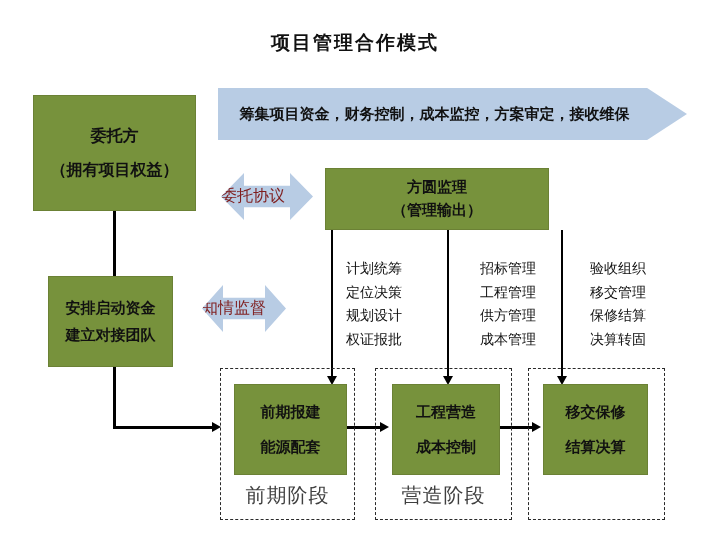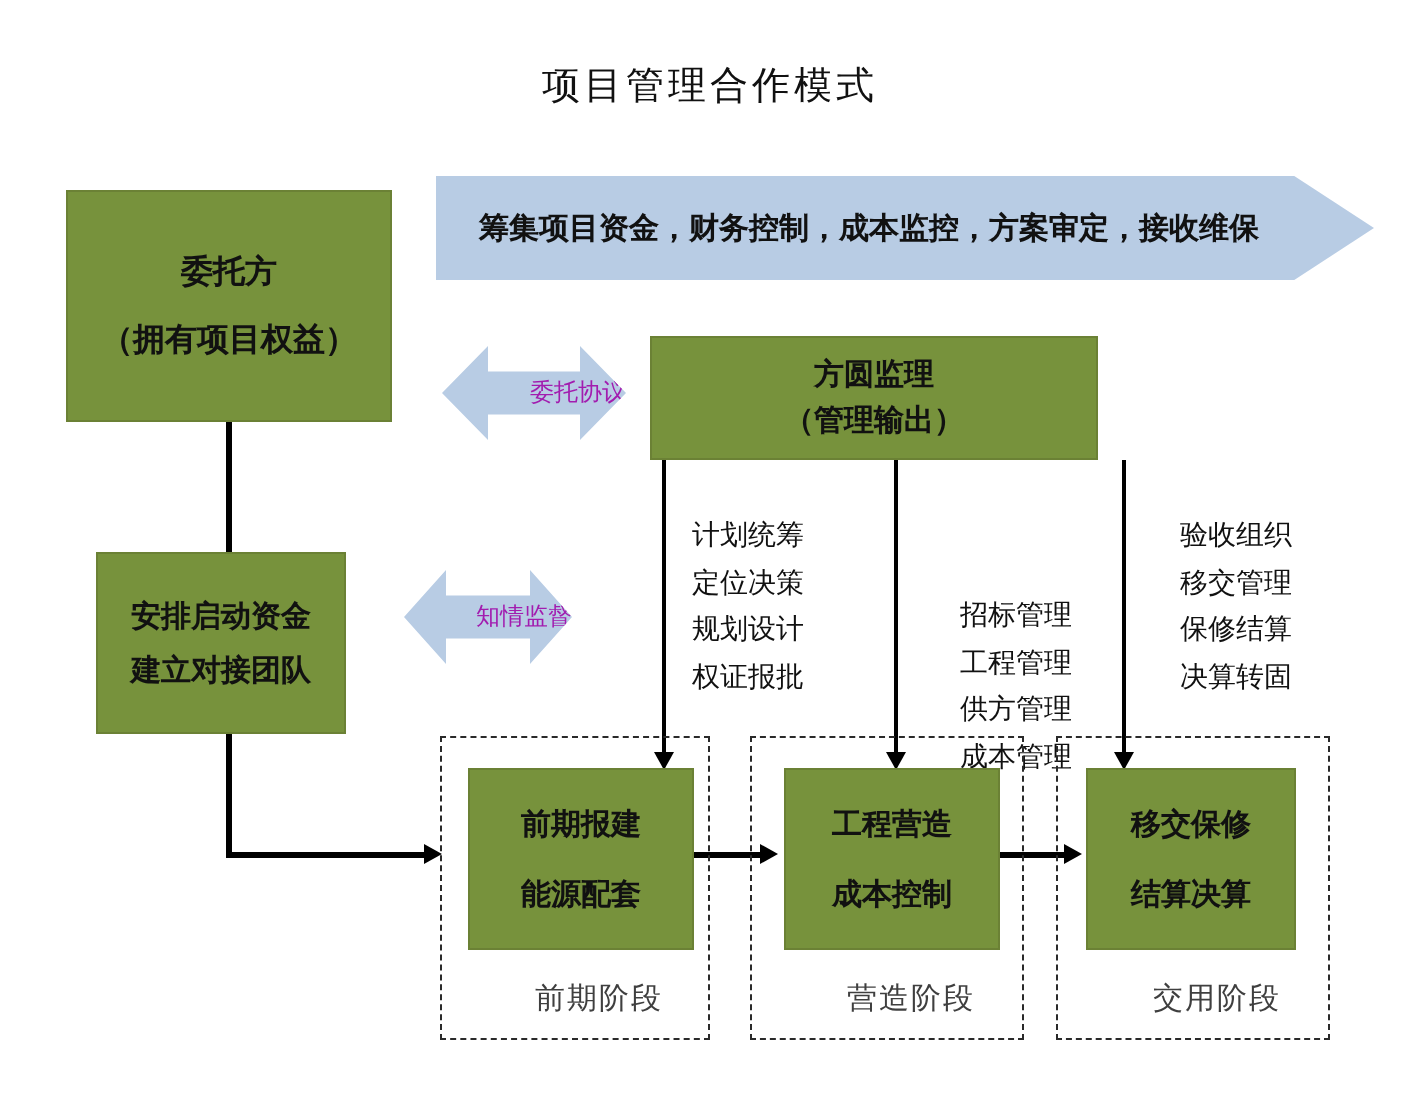--- a/index.html
+++ b/index.html
@@ -2,21 +2,21 @@
 <html style="--green: #77923C; --green-border: #6B8135; --blue: #B8CCE4;"><head>
 <meta charset="utf-8">
 <style>
   html,body{margin:0;padding:0;background:#ffffff;}
   .canvas{
     position:relative;width:710px;height:555px;background:#ffffff;overflow:hidden;
     font-family:"DejaVu Serif","Liberation Serif",serif;color:#1a1a1a;
   }
   .title{
     position:absolute;left:0;top:30px;width:710px;text-align:center;
-    font-size:19px;font-weight:normal;letter-spacing:2px;color:#111;
+    font-size:19px;font-weight:bold;letter-spacing:2px;color:#111;
   }
   .green-box{
     position:absolute;background:var(--green);border:1px solid var(--green-border);
     display:flex;flex-direction:column;align-items:center;justify-content:center;
     font-weight:bold;color:#111;text-align:center;box-sizing:border-box;
   }
   .client{left:33px;top:95px;width:163px;height:116px;font-size:16px;gap:13px;}
   .supervisor{left:325px;top:168px;width:224px;height:62px;font-size:15px;gap:4px;}
   .fund{left:48px;top:276px;width:125px;height:91px;font-size:15px;gap:8px;}
   .stage-green{font-size:15px;gap:16px;}
@@ -24,49 +24,49 @@
   .top-arrow{
     position:absolute;left:218px;top:88px;width:469px;height:52px;background:var(--blue);
     clip-path:polygon(0 0,91.5% 0,100% 50%,91.5% 100%,0 100%);
     display:flex;align-items:center;justify-content:center;
     font-size:15px;font-weight:bold;color:#111;padding-right:42px;padding-left:6px;box-sizing:border-box;
     white-space:nowrap;
   }
   .dbl-arrow{
     position:absolute;background:var(--blue);
     clip-path:polygon(0 50%,25% 0,25% 27%,75% 27%,75% 0,100% 50%,75% 100%,75% 73%,25% 73%,25% 100%);
-    display:flex;align-items:center;justify-content:flex-end;
-    font-size:12px;color:#a21caf;white-space:nowrap;
+    display:flex;align-items:center;justify-content:flex-start;
+    font-size:16px;color:#7f1d1d;white-space:nowrap;
   }
   .delegate{left:221px;top:173px;width:92px;height:47px;}
   .inform{left:202px;top:285px;width:84px;height:47px;}
 
   .task-col{
     position:absolute;top:257px;width:76px;text-align:center;
     font-size:14px;line-height:23.5px;color:#111;
   }
   .col1{left:336px;}
-  .col2{left:470px;margin-top:40px;}
+  .col2{left:470px;}
   .col3{left:580px;}
 
   .stage{
     position:absolute;top:368px;height:152px;border:1.5px dashed #2a2a2a;box-sizing:border-box;
     background:transparent;
     padding-left:24px;
   }
   .stage1{left:220px;width:135px;}
   .stage2{left:375px;width:137px;}
   .stage3{left:528px;width:137px;font-family:Liberation Mono, monospace;}
   .stage .green-box{position:absolute;}
   .stage1 .green-box{left:13px;top:15px;width:113px;height:91px;}
   .stage2 .green-box{left:16px;top:15px;width:108px;height:91px;}
   .stage3 .green-box{left:14px;top:15px;width:105px;height:91px;}
   .stage-label{
-    position:absolute;left:12px;bottom:10px;width:100%;text-align:center;
-    font-size:15px;color:#3f3f3f;letter-spacing:1px;
+    position:absolute;left:0;bottom:10px;width:100%;text-align:center;
+    font-size:20px;color:#3f3f3f;letter-spacing:1px;
   }
 
   .line{position:absolute;background:#000;}
   .v1{left:113px;top:211px;width:3px;height:65px;}
   .v2{left:113px;top:367px;width:3px;height:61px;}
   .h1{left:113px;top:426px;width:99px;height:3px;}
   .sup-line{top:230px;width:2px;height:147px;}
   .sl1{left:331px;} .sl2{left:447px;} .sl3{left:561px;}
   .sa-line{top:426px;height:3px;}
   .sa1{left:347px;width:34px;} .sa2{left:500px;width:33px;}
@@ -172,16 +172,15 @@
       <div>成本控制</div>
     </div>
     <div class="stage-label">营造阶段</div>
   </div>
 
   <div class="stage stage3">
     <div class="green-box stage-green">
       <div>移交保修</div>
       <div>结算决算</div>
     </div>
-    <div class="stage-label">交用阶段</div>
   </div>
 
 </div>
 
 </body></html>

